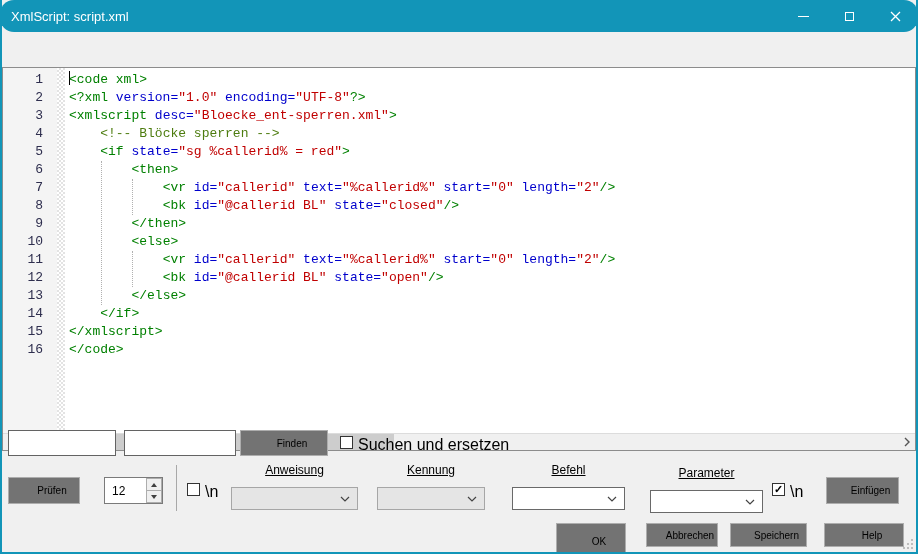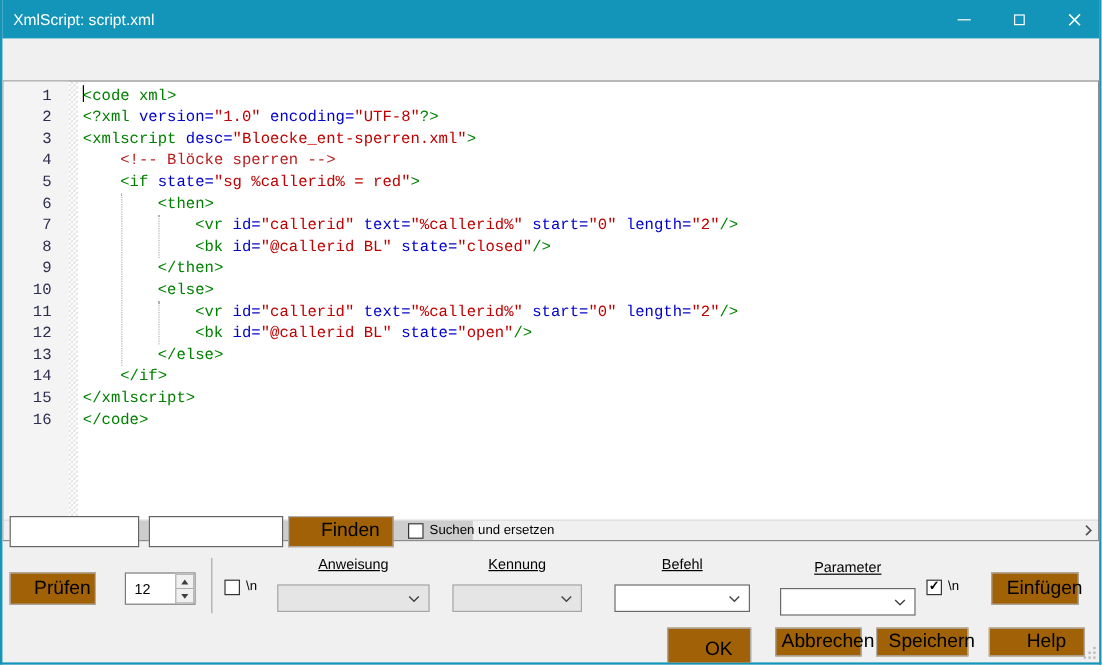--- a/index.html
+++ b/index.html
@@ -8,21 +8,21 @@
     position:relative;width:918px;height:554px;
     background:#f0f0f0;
     border:2px solid #1295b8;border-top:none;
     font-family:"Liberation Sans",sans-serif;
     overflow:hidden;
   }
   
   .titlebar{
     position:absolute;top:0;left:-2px;right:-2px;height:32px;
     background:#1295b8;color:#fff;
-    display:flex;align-items:center;
+    display:flex;align-items:center;border-radius:14px;
   }
   .title-text{font-size:13px;padding-left:11px;}
   .tb-buttons{margin-left:auto;display:flex;height:32px;}
   .tb-btn{width:46px;height:32px;display:flex;align-items:center;justify-content:center;cursor:default;}
   .glyph-min{display:block;width:11px;height:1px;background:#fff;}
   .glyph-max{display:block;width:9px;height:9px;border:1px solid #fff;}
   
   .editor{
     position:absolute;left:0;top:35px;width:914px;height:384px;
     background:#fff;border:1px solid #8c8c8c;
@@ -43,50 +43,50 @@
   }
   .code{
     position:absolute;left:62px;right:0;top:0;bottom:17px;
     padding:3px 16px 0 4px;overflow:hidden;
     font:13px/18px "Liberation Mono",monospace;color:#000;
   }
   .code-line{height:18px;white-space:pre;}
   .c-tag{color:#008000;}
   .c-attr{color:#0000cc;}
   .c-str{color:#c00000;}
-  .c-comment{color:#b91c1c;}
+  .c-comment{color:#4d7c0f;}
   .c-plain{color:#000;}
   .caret{display:inline-block;width:1px;height:14px;background:#000;vertical-align:-2px;margin-right:-1px;}
   .guide{position:absolute;width:0;border-left:1px dotted #b0b0b0;}
   .guide-a{left:36px;top:93px;height:144px;}
   .guide-b{left:67px;top:111px;height:36px;}
   .guide-c{left:67px;top:183px;height:36px;}
   
   .hscroll{
     position:absolute;left:0;right:0;bottom:0;height:17px;
     background:#f0f0f0;border-top:1px solid #dcdcdc;
   }
   .sb-btn{position:absolute;top:0;width:17px;height:16px;display:flex;align-items:center;justify-content:center;}
   .sb-left{left:0;} .sb-right{right:0;}
   .sb-thumb{position:absolute;left:23px;top:0;width:368px;height:16px;background:#cdcdcd;}
   
   .btn{
-    position:absolute;background:#a16207;border:1px solid #adadad;
-    font-size:16px;color:#000;display:flex;align-items:center;justify-content:center;cursor:default;padding-left:16px;
+    position:absolute;background:#737373;border:1px solid #adadad;
+    font-size:10px;color:#000;display:flex;align-items:center;justify-content:center;cursor:default;padding-left:16px;
   }
   .textbox{
     position:absolute;background:#fff;border:1px solid #636363;
     font-size:12px;padding:0 4px;outline:none;
   }
   .cb{
     position:absolute;width:13px;height:13px;background:#fff;border:1px solid #333;
     display:flex;align-items:center;justify-content:center;
     font-size:11px;font-weight:bold;color:#000;line-height:11px;
   }
-  .cb-label{position:absolute;font-size:11px;color:#000;}
+  .cb-label{position:absolute;font-size:16px;color:#000;}
   .combo-wrap{position:absolute;height:48px;}
   .combo-label{font-size:12px;text-align:center;height:15px;text-decoration:underline;}
   .combo{
     position:absolute;left:0;right:0;top:24px;height:23px;border:1px solid #a6a6a6;background:#e5e5e5;
   }
   .combo.white{background:#fff;border:1px solid #696969;}
   .combo svg{position:absolute;right:7px;top:8px;}
   .vsep{position:absolute;width:1px;background:#a8a8a8;}
   
   .spinner{position:absolute;left:102px;top:445px;width:59px;height:27px;border:1px solid #7a7a7a;background:#fff;}

